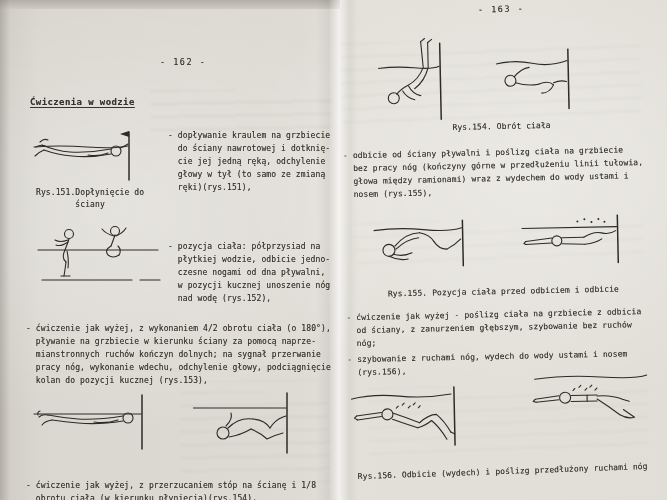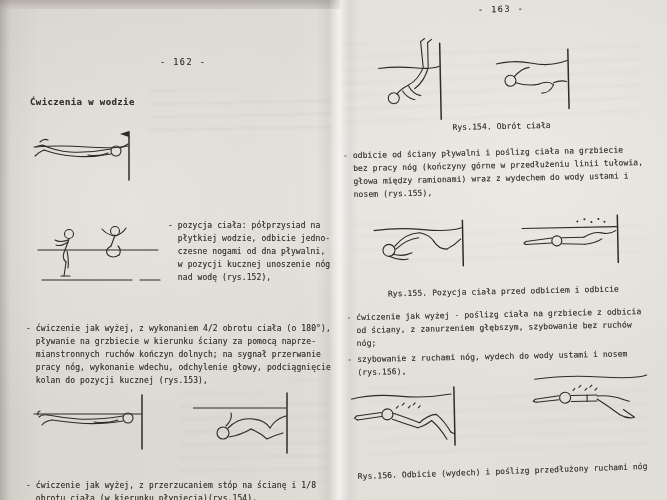--- a/index.html
+++ b/index.html
@@ -19,21 +19,21 @@
     background:linear-gradient(90deg, rgba(100,95,85,0) 0%, rgba(100,95,85,0.10) 30%,
       rgba(255,255,255,0.55) 55%, rgba(110,105,95,0.08) 80%, rgba(110,105,95,0) 100%); }
   .page { position:absolute; top:0; height:500px; }
   .page-left  { left:0;   width:335px;margin-top:32px; }
   .page-right { left:335px; width:332px; transform:rotate(-1.2deg); transform-origin:50% 50%; }
 
   .txt { position:absolute; font-size:8px; line-height:13px; letter-spacing:0.1px;
          color:#38342d; white-space:pre-wrap; text-shadow:0 0 0.6px rgba(56,52,45,0.55); }
   .hdr { font-size:8.5px; letter-spacing:1.5px; }
   .heading { font-size:9px; font-weight:bold; letter-spacing:0.4px;
-             text-underline-offset:2px; }
+             text-decoration:underline; text-underline-offset:2px; }
   .cap { line-height:12px; }
   .sketch { position:absolute; }
   .sketch path, .sketch line, .sketch circle {
       stroke:#2e2b26; stroke-width:1.1; fill:none; stroke-linecap:round; stroke-linejoin:round; }
   .sketch .thick { stroke-width:1.5; }
   .sketch .fill { fill:#2e2b26; stroke:none; }
   .ghost { position:absolute; filter:blur(0.8px); opacity:0.55;
     background:repeating-linear-gradient(179deg, rgba(112,106,96,0.13) 0px,
       rgba(112,106,96,0.13) 2px, rgba(112,106,96,0) 2px, rgba(112,106,96,0) 13px); }
 </style>
@@ -59,41 +59,48 @@
       <path d="M2 21 Q 28 19 55 21 T 96 20"></path>
       <circle cx="84" cy="25" r="5"></circle>
       <path d="M88 22 Q 93 20 96 18"></path>
       <path d="M79 23 Q 58 27 38 26 Q 24 25 10 19"></path>
       <path d="M79 28 Q 58 32 40 30 Q 26 29 12 24"></path>
       <path d="M76 27 Q 66 31 56 29"></path>
       <path d="M8 16 q 4 -4 8 -2"></path>
       <path d="M4 21 q 5 -3 9 -1"></path>
       <path d="M12 24 q -5 2 -9 6"></path>
     </svg>
+    <div class="txt" style="left:168px;top:97px;width:172px">- dopływanie kraulem na grzbiecie
+  do ściany nawrotowej i dotknię-
+  cie jej jedną ręką, odchylenie
+  głowy w tył (to samo ze zmianą
+  ręki)(rys.151),</div>
+    <div class="txt cap" style="left:36px;top:155px">Rys.151.Dopłynięcie do
+        ściany</div>
 
     <svg class="sketch" style="left:36px;top:190px" width="128" height="64" viewBox="0 0 128 64">
       <path d="M2 28 L122 28"></path>
       <path d="M6 58 L96 58"></path>
         <path d="M104 58 L124 58"></path>
       <circle cx="33" cy="12" r="4.5"></circle>
       <path d="M33 17 Q 31 23 29 28"></path>
       <path d="M32 18 Q 24 21 19 18"></path>
       <path d="M32 20 Q 25 25 20 23"></path>
       <path d="M29 28 Q 25 36 30 40"></path>
       <path d="M30 40 Q 29 48 28 54"></path>
       <path d="M25 54 L34 54"></path>
       <path d="M31 29 Q 33 38 32 46"></path>
       <circle cx="79" cy="9" r="4.5"></circle>
       <path d="M79 13 Q 77 19 75 24"></path>
       <path d="M78 14 Q 70 12 66 7"></path>
       <path d="M80 14 Q 87 11 90 6"></path>
       <path d="M75 24 Q 68 28 72 33 Q 77 37 83 33"></path>
       <path d="M83 33 Q 86 28 82 24"></path>
     </svg>
-    <div class="txt" style="left:168px;top:187px;width:172px">- pozycja ciała: półprzysiad na
+    <div class="txt" style="left:168px;top:208px;width:172px">- pozycja ciała: półprzysiad na
   płytkiej wodzie, odbicie jedno-
   czesne nogami od dna pływalni,
   w pozycji kucznej unoszenie nóg
   nad wodę (rys.152),</div>
 
     <div class="txt" style="left:26px;top:290px;width:312px">- ćwiczenie jak wyżej, z wykonaniem 4/2 obrotu ciała (o 180°),
   pływanie na grzbiecie w kierunku ściany za pomocą naprze-
   mianstronnych ruchów kończyn dolnych; na sygnał przerwanie
   pracy nóg, wykonanie wdechu, odchylenie głowy, podciągnięcie
   kolan do pozycji kucznej (rys.153),</div>

